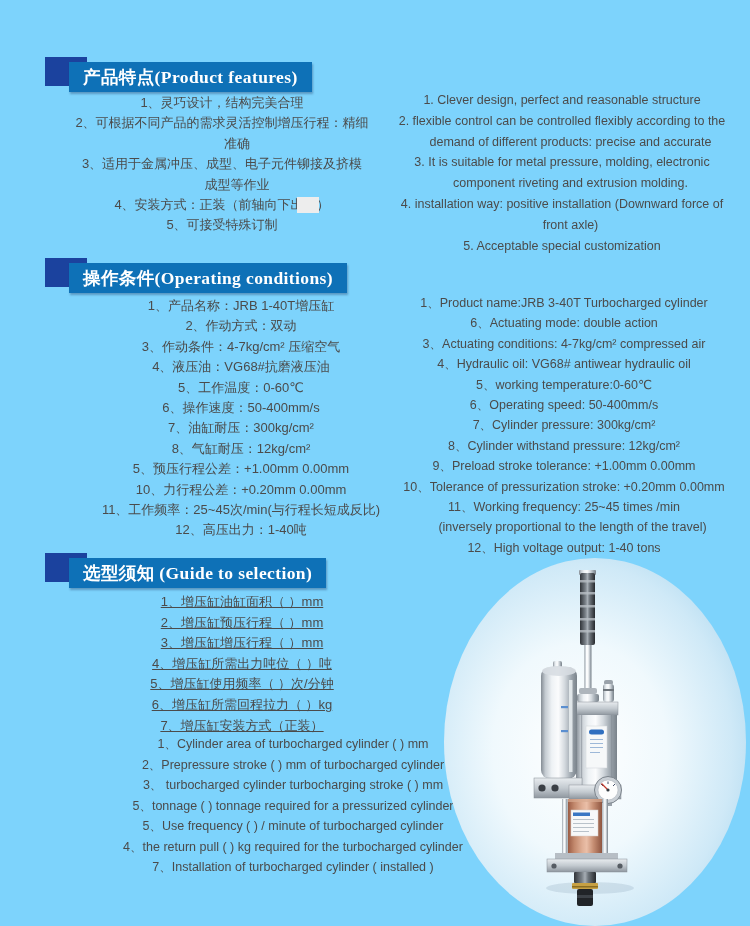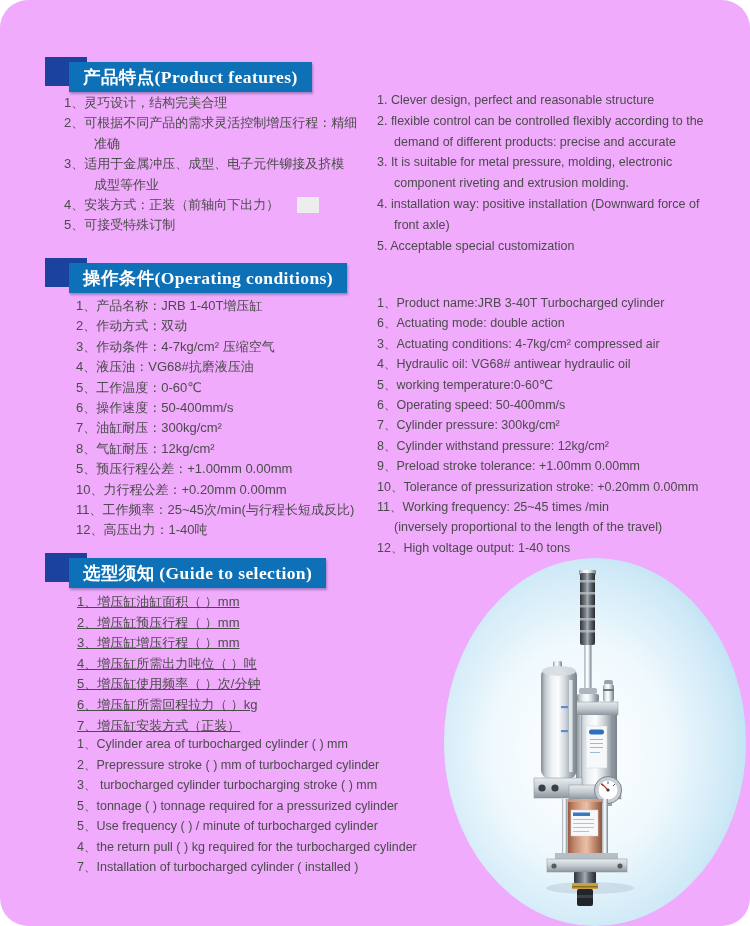--- a/index.html
+++ b/index.html
@@ -1,31 +1,31 @@
 <!DOCTYPE html>
 <html><head>
 <meta charset="utf-8">
 <style>
   html,body{margin:0;padding:0;background:#ffffff;}
   .page{
-    position:relative;width:750px;height:926px;background:#f0abfc;overflow:hidden;
-    font-family:"Liberation Sans","DejaVu Sans",sans-serif;color:#4b4b4b;border-radius:28px;
+    position:relative;width:750px;height:926px;background:#7dd3fc;overflow:hidden;
+    font-family:"Liberation Sans","DejaVu Sans",sans-serif;color:#4b4b4b;
   }
   
   .sec-header{position:absolute;left:45px;height:36px;}
   .sq{position:absolute;left:0;top:0;width:42px;height:29px;background:#1b429e;}
   .banner{
     position:absolute;left:24px;top:5px;height:30px;line-height:30px;
     background:#0e71b7;color:#ffffff;padding:0 14px;white-space:nowrap;
     font-family:"Liberation Serif","DejaVu Serif",serif;font-weight:bold;
     font-size:17.5px;letter-spacing:.4px;
     box-shadow:1px 2px 2px rgba(25,45,90,.35);
   }
   
-  .list{position:absolute;}
+  .list{position:absolute;text-align:center;}
   .list .li{white-space:pre-line;}
   .cn{font-size:13px;}
   .en{font-size:12.5px;}
   .cn .li{padding-left:30px;text-indent:-30px;}
   .en .li{padding-left:17px;text-indent:-17px;}
   #s1cn{left:64px;top:93px;width:316px;line-height:20.4px;}
   #s1en{left:377px;top:90px;width:370px;line-height:20.8px;}
   #s2cn{left:76px;top:296px;width:330px;line-height:20.4px;}
   #s2en{left:377px;top:293px;width:374px;line-height:20.4px;}
   #s3cn{left:77px;top:592px;width:330px;line-height:20.6px;text-decoration:underline;}

